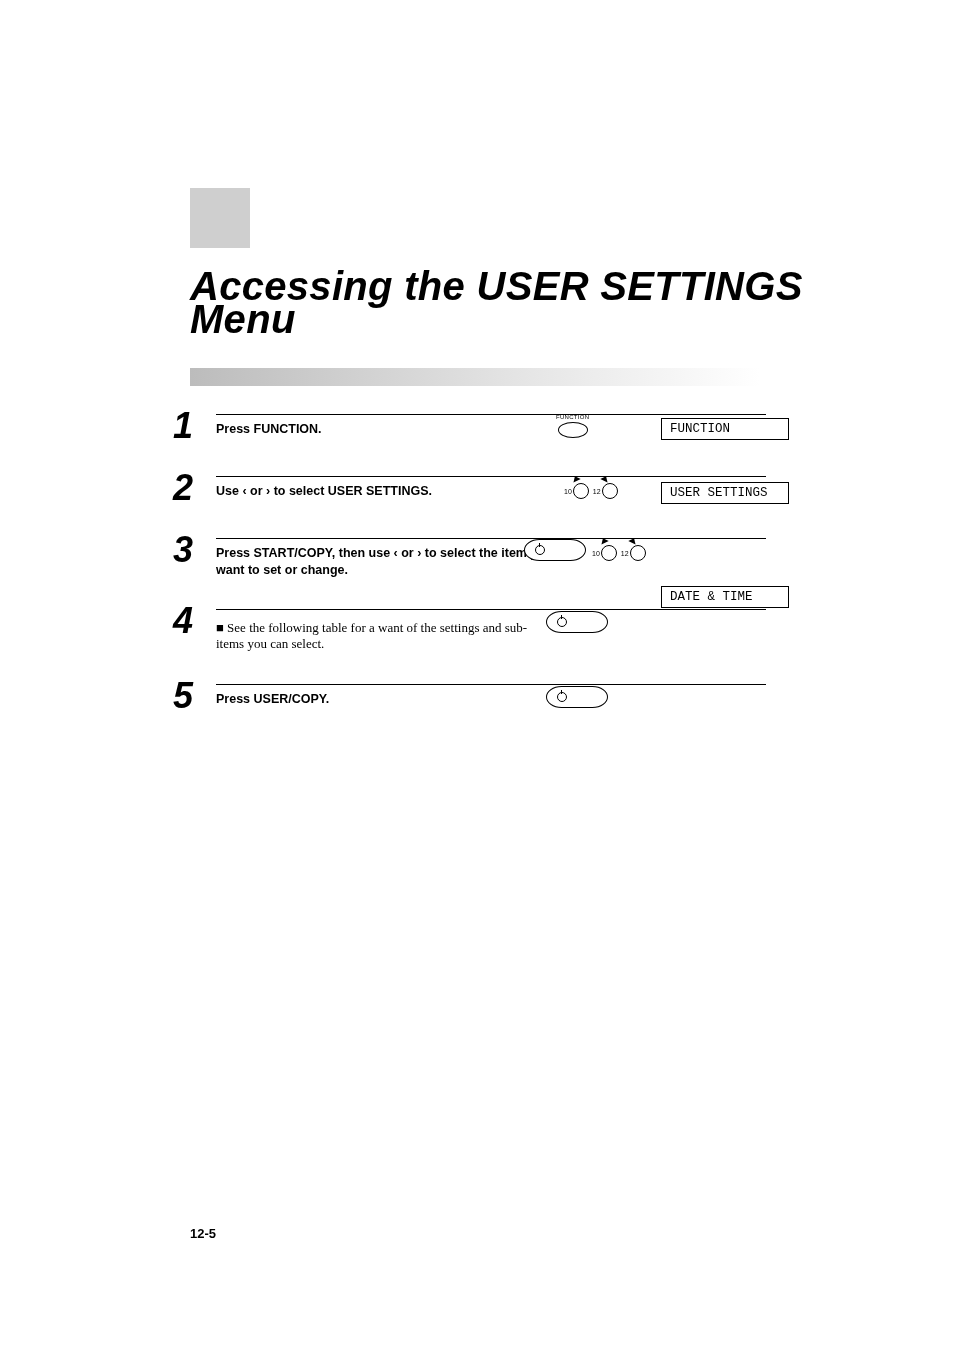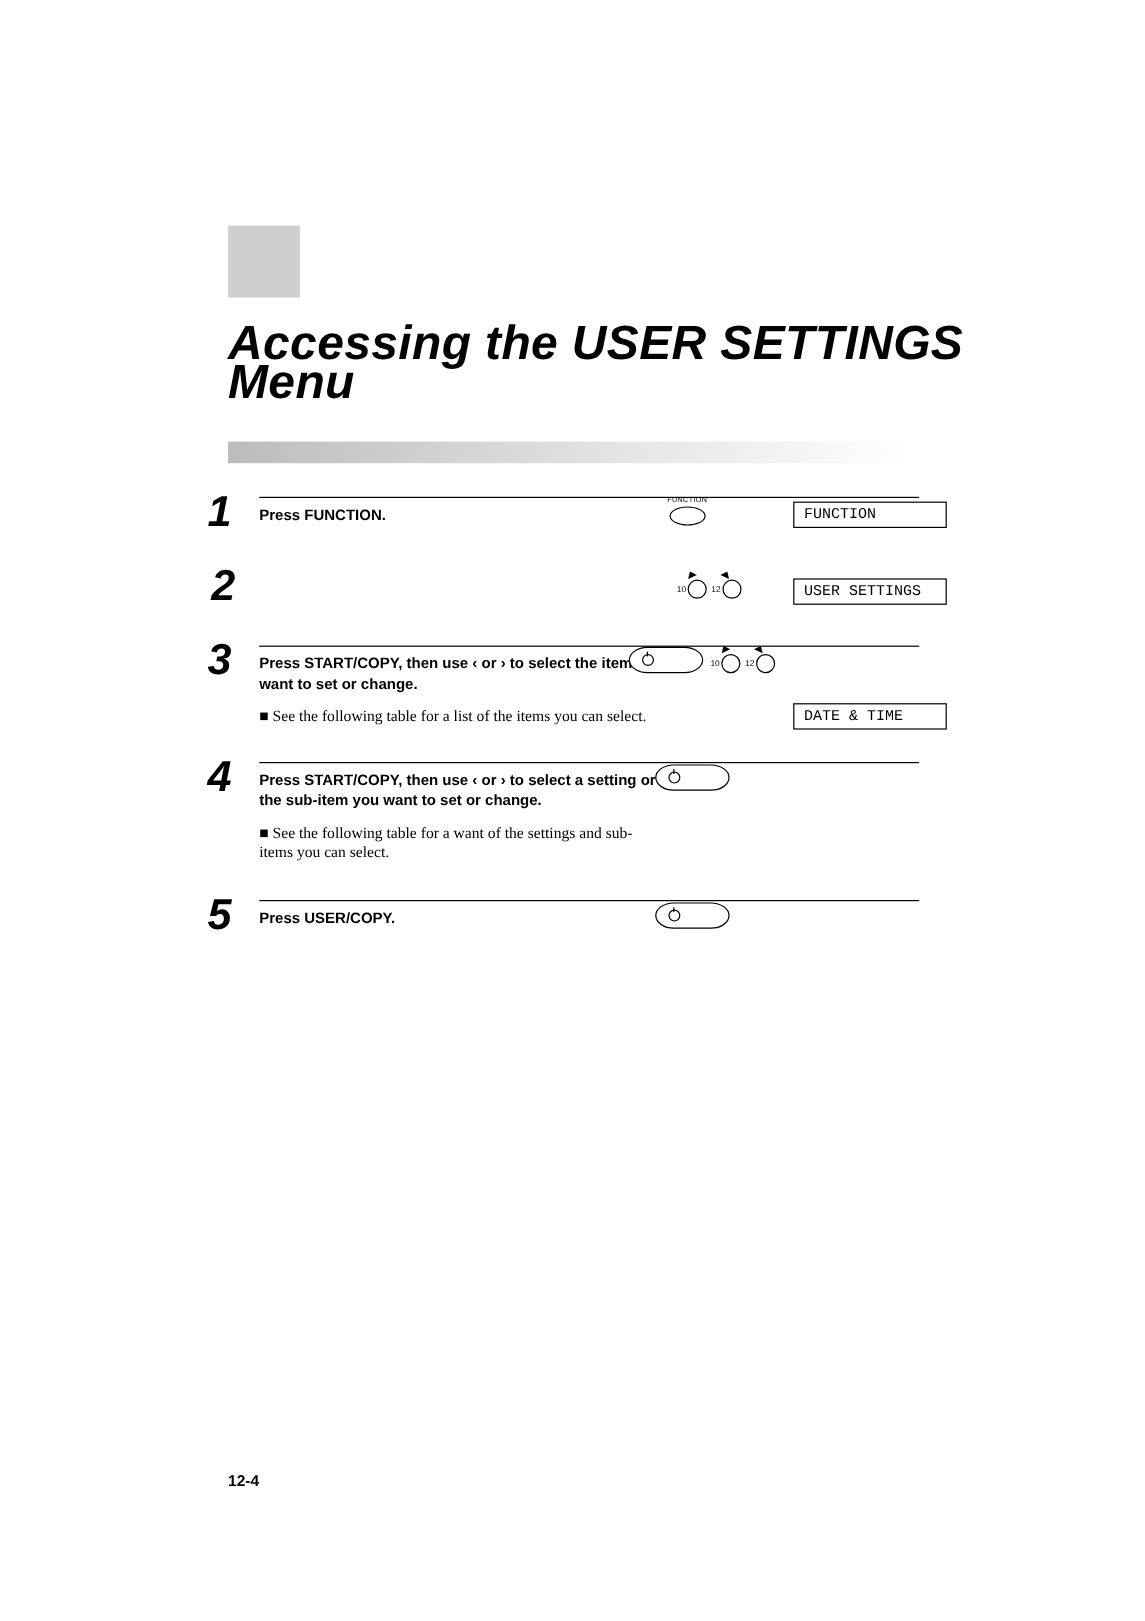--- a/index.html
+++ b/index.html
@@ -222,20 +222,24 @@
           <span class="oval-btn"></span>
         </div>
       </div>
       <div style="position:absolute; left:495px; top:10px;">
         <div class="disp-box">FUNCTION</div>
       </div>
     </div>
 
     <div class="step" style="margin-bottom:26px;">
       <div class="step-num">2</div>
+      <div class="step-body">
+        <hr class="hr hr-wide">
+        <div class="instr">Use ‹ or › to select USER SETTINGS.</div>
+      </div>
       <div class="icon-area" style="left:398px; top:6px;">
         <div class="pair">
           <div class="arrow-col">
             <div class="arrow-up mini-arrow-left"></div>
             <div style="display:flex;align-items:center;gap:1px;">
               <span class="kp-label">10</span>
               <span class="oval-btn small"></span>
             </div>
           </div>
           <div class="arrow-col">
@@ -250,21 +254,20 @@
       <div style="position:absolute; left:495px; top:12px;text-align:right;">
         <div class="disp-box">USER SETTINGS</div>
       </div>
     </div>
 
     <div class="step" style="margin-bottom:24px;">
       <div class="step-num">3</div>
       <div class="step-body">
         <hr class="hr hr-wide">
         <div class="instr instr-wide">Press START/COPY, then use ‹ or › to select the item you want to set or change.</div>
-        <div class="note">See the following table for a list of the items you can select.</div>
       </div>
       <div class="icon-area" style="left:358px; top:6px;">
         <div class="start-copy"></div>
         <div class="pair">
           <div class="arrow-col">
             <div class="arrow-up mini-arrow-left"></div>
             <div style="display:flex;align-items:center;gap:1px;">
               <span class="kp-label">10</span>
               <span class="oval-btn small"></span>
             </div>
@@ -280,35 +283,34 @@
       </div>
       <div style="position:absolute; left:495px; top:10px;margin-top:44px;">
         <div class="disp-box">DATE &amp; TIME</div>
       </div>
     </div>
 
     <div class="step" style="margin-bottom:26px;">
       <div class="step-num">4</div>
       <div class="step-body">
         <hr class="hr hr-wide">
-        <div class="instr instr-wide">Press START/COPY, then use ‹ or › to select a setting or the sub-item you want to set or change.</div>
         <div class="note">See the following table for a want of the settings and sub-items you can select.</div>
       </div>
       <div class="icon-area" style="left:380px; top:8px;">
         <div class="start-copy"></div>
       </div>
     </div>
 
     <div class="step">
       <div class="step-num">5</div>
       <div class="step-body">
         <hr class="hr hr-wide">
         <div class="instr">Press USER/COPY.</div>
       </div>
       <div class="icon-area" style="left:380px; top:8px;">
         <div class="start-copy"></div>
       </div>
     </div>
 
   </div>
 
-  <div class="pagenum">12-4</div>
+  <div class="pagenum">12-5</div>
 </div>
 
 </body></html>

